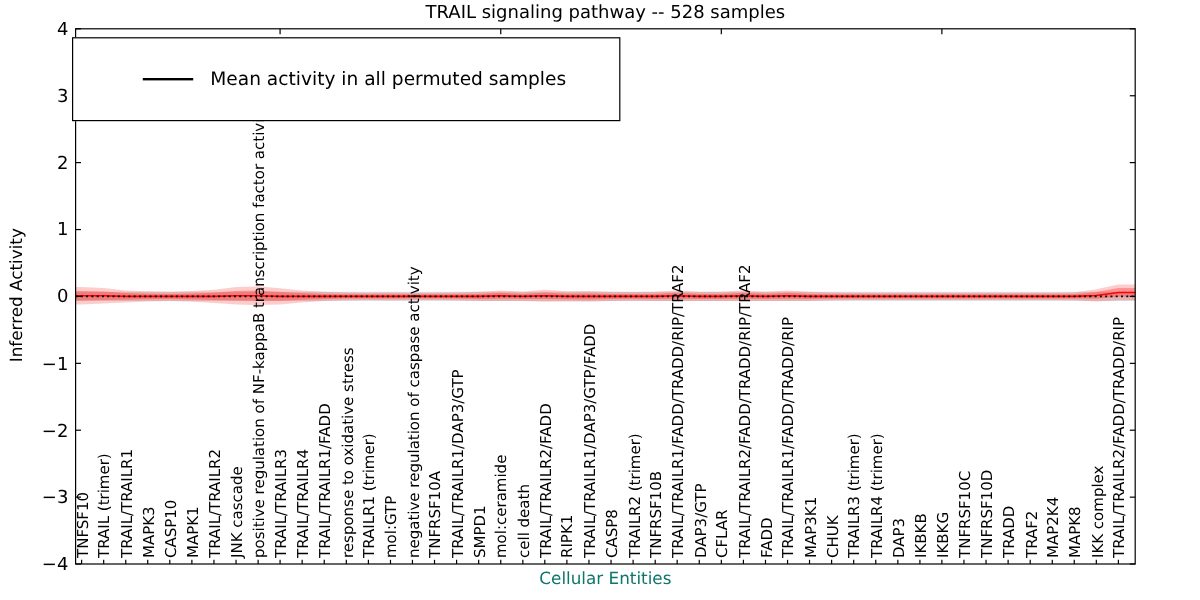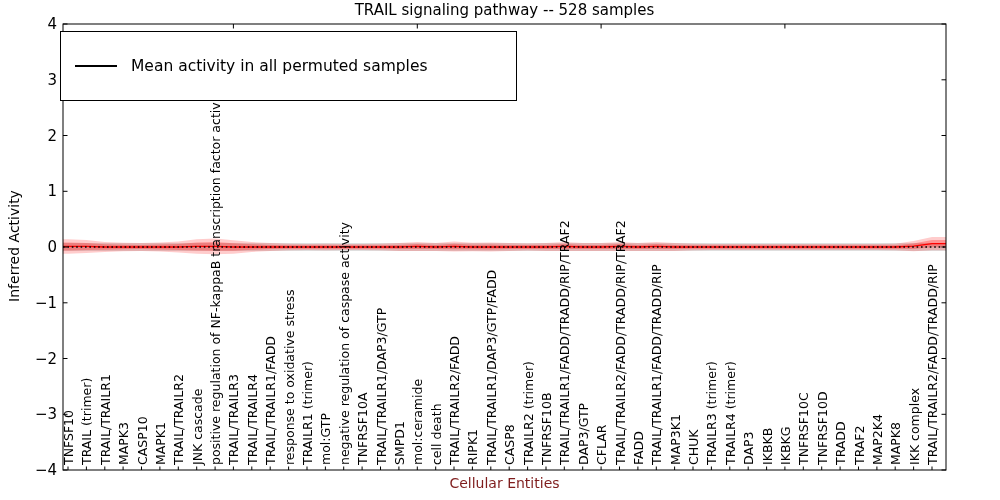--- a/index.html
+++ b/index.html
@@ -3,30 +3,30 @@
 <meta charset="utf-8">
 <style>
   html,body{margin:0;padding:0;background:#ffffff;}
   #figure{position:relative;width:1000px;height:500px;background:#ffffff;
           font-family:"DejaVu Sans", sans-serif;overflow:hidden;}
   #title{position:absolute;left:63px;top:1px;width:883px;text-align:center;
          font-size:15px;color:#000;}
   #ylabel{position:absolute;left:14px;top:246px;white-space:nowrap;
           transform:translate(-50%,-50%) rotate(-90deg);font-size:14px;color:#000;}
   #xlabel{position:absolute;left:63px;top:475px;width:883px;text-align:center;
-          font-size:14px;color:#7f1d1d;}
+          font-size:14px;color:#0f766e;}
   #plot-svg{position:absolute;left:0;top:0;z-index:0;}
   #xlabels .xlab{position:absolute;transform-origin:0 0;transform:rotate(-90deg);
           white-space:nowrap;font-size:12.5px;line-height:15px;color:#000;z-index:2;}
   #ylabels .ylab{position:absolute;width:44px;text-align:right;font-size:15px;
           line-height:18px;color:#000;z-index:2;}
   #legend{position:absolute;left:60px;top:31px;width:455px;height:68px;
           background:#ffffff;border:1px solid #000;z-index:5;
           display:flex;flex-direction:column;justify-content:space-around;}
-  .legend-row{display:flex;align-items:center;height:32px;}
+  .legend-row{display:flex;align-items:center;height:32px;justify-content:center;}
   .legend-line{display:inline-block;width:42px;height:0;border-top:2px solid #000;
           margin-left:14px;margin-right:14px;}
   .legend-text{font-size:15.5px;color:#000;}
 </style>
 </head>
 <body>
 
 <div id="figure">
   <div id="title">TRAIL signaling pathway -- 528 samples</div>
   <div id="ylabel">Inferred Activity</div>

